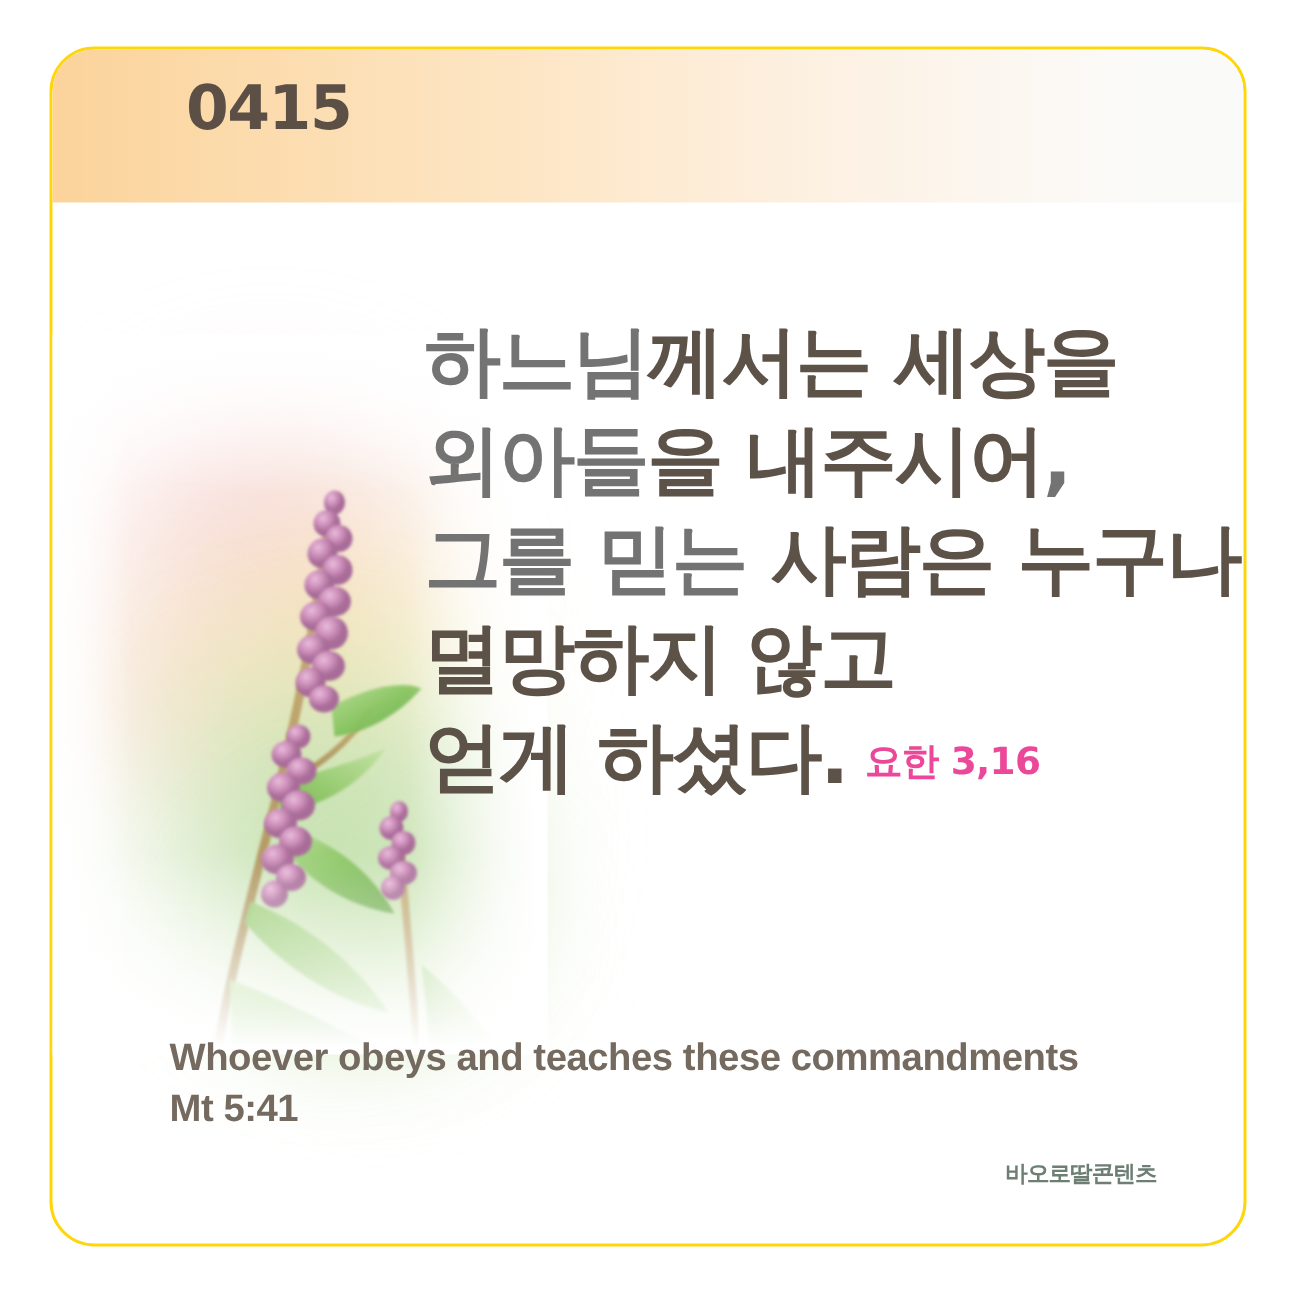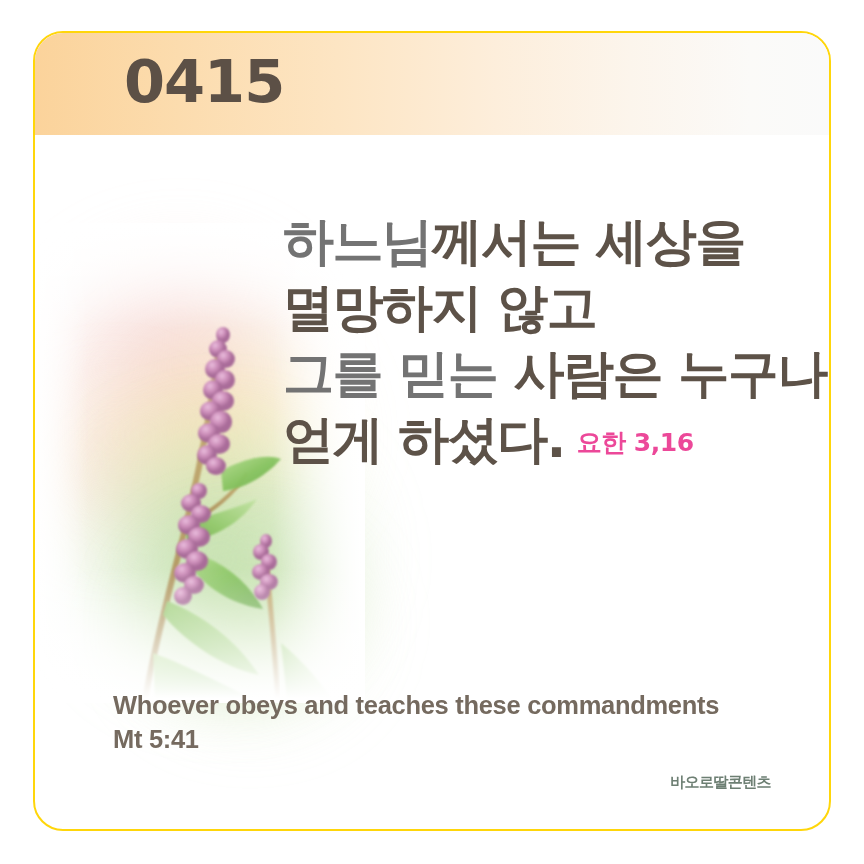--- a/index.html
+++ b/index.html
@@ -41,21 +41,21 @@
                 #fde5c3 38%,
                 #fdeedb 58%,
                 #fcf5ec 75%,
                 #fbfaf8 90%,
                 #fafafa 100%);
   }
   #date-number {
     position: absolute;
     left: 89px;
     top: 19px;
-    font-size: 59px;
+    font-size: 41px;
     font-weight: bold;
     color: #5c5046;
     letter-spacing: -1px;
     line-height: 1;
     font-family: "DejaVu Sans", "Liberation Sans", sans-serif;
   }
 
   
   #flower-art {
     position: absolute;
@@ -251,24 +251,27 @@
     </svg>
 
     <div id="art-fade"></div>
   </div>
 
   <div id="verse-ko">
     <span class="line">
       <span class="pink">하느님</span><span>께서는 세상을</span>
     </span>
     <span class="line">
+      <span class="pink">외아들</span><span>을 내주시어</span><span class="pink">,</span>
+    </span>
+    <span class="line">
+      <span class="pink">그를 믿는</span><span> 사람은 누구나</span>
+    </span>
+    <span class="line">
       <span>멸망하지 않고</span>
-    </span>
-    <span class="line">
-      <span class="pink">그를 믿는</span><span> 사람은 누구나</span>
     </span>
     <span class="line">
       <span>얻게 하셨다.</span><span id="ko-citation">요한 3,16</span>
     </span>
   </div>
 
   <div id="verse-en">
     <span class="line">Whoever obeys and teaches these commandments</span>
     <span class="line">Mt 5:41</span>
   </div>

